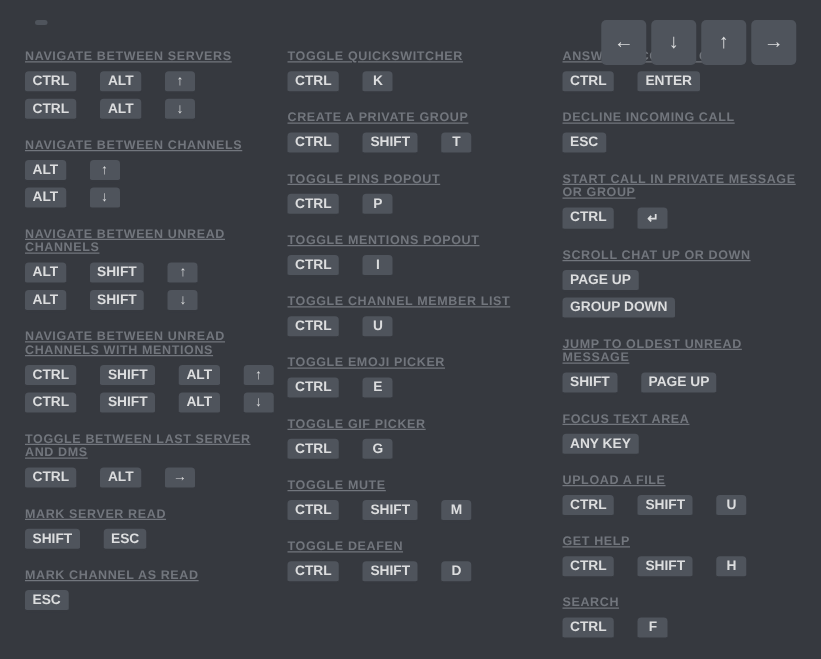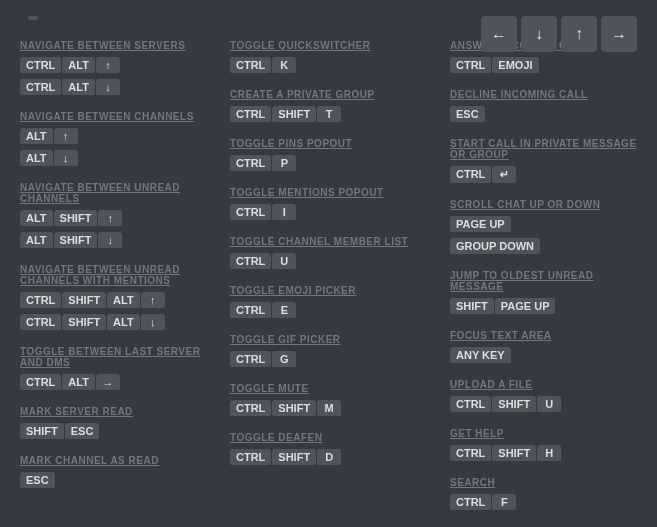--- a/index.html
+++ b/index.html
@@ -77,21 +77,21 @@
       font-size: 10px;
       font-weight: 700;
       color: #72767d;
       text-transform: uppercase;
       letter-spacing: 0.5px;
       margin-bottom: 6px;
       text-decoration: underline;
     }
     .keys-row {
       display: flex;
-      gap: 1px;
+      gap: 19px;
       margin-bottom: 4px;
       flex-wrap: wrap;
     }
     .key {
       background: #4f545c;
       color: #dcddde;
       font-size: 11px;
       font-weight: 600;
       padding: 2px 6px;
       border-radius: 3px;
@@ -262,21 +262,21 @@
             <span class="key wide">SHIFT</span>
             <span class="key">D</span>
           </div>
         </div>
       </div>
       <div>
         <div class="section">
           <div class="section-title">ANSWER INCOMING CALL</div>
           <div class="keys-row">
             <span class="key">CTRL</span>
-            <span class="key wide">EMOJI</span>
+            <span class="key wide">ENTER</span>
           </div>
         </div>
         <div class="section">
           <div class="section-title">DECLINE INCOMING CALL</div>
           <div class="keys-row">
             <span class="key">ESC</span>
           </div>
         </div>
         <div class="section">
           <div class="section-title">START CALL IN PRIVATE MESSAGE OR GROUP</div>

